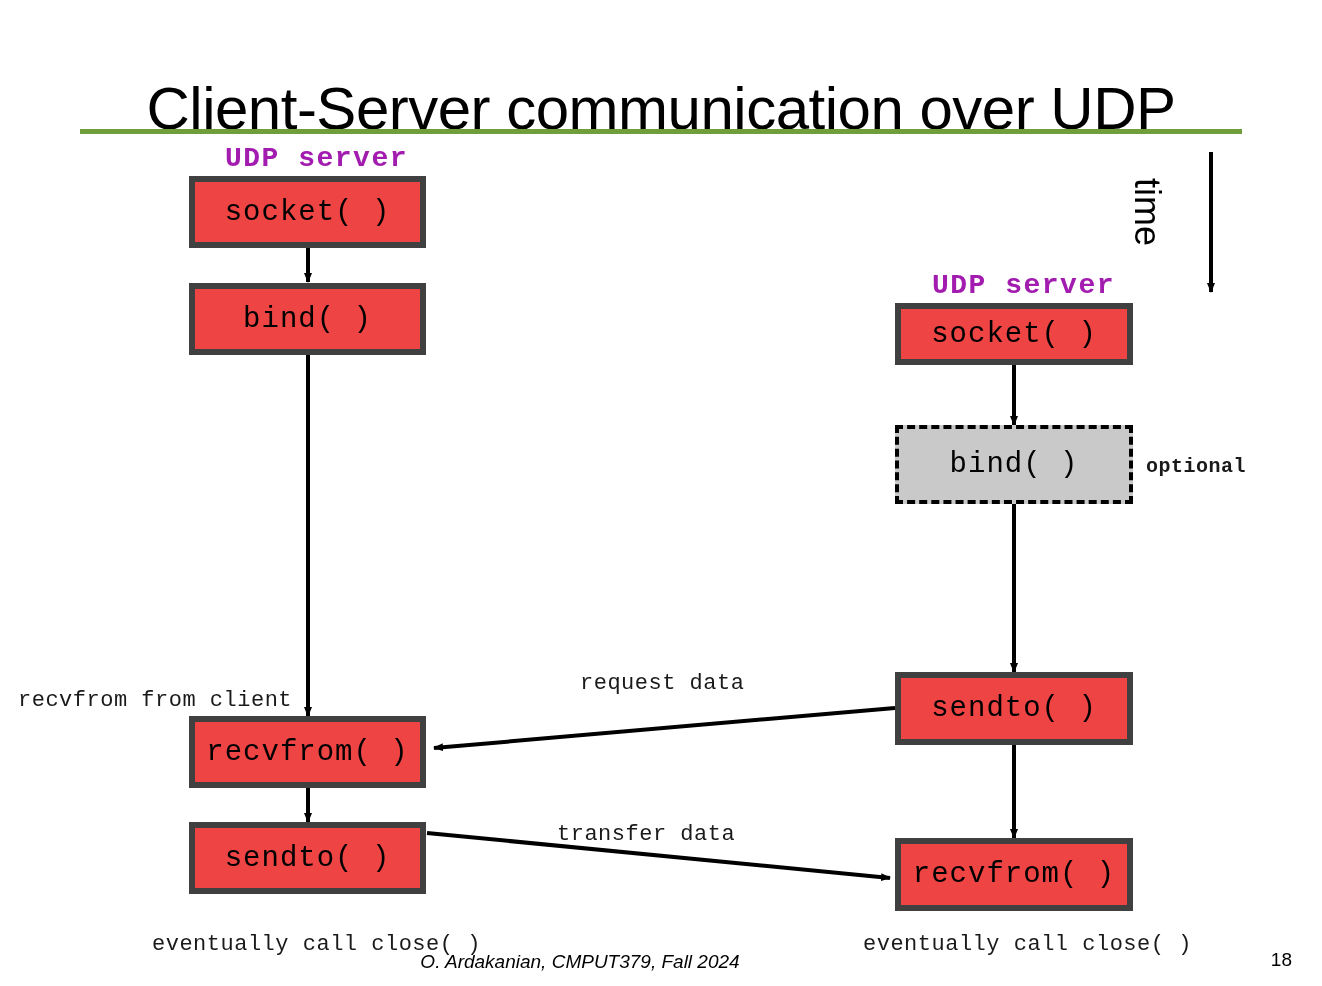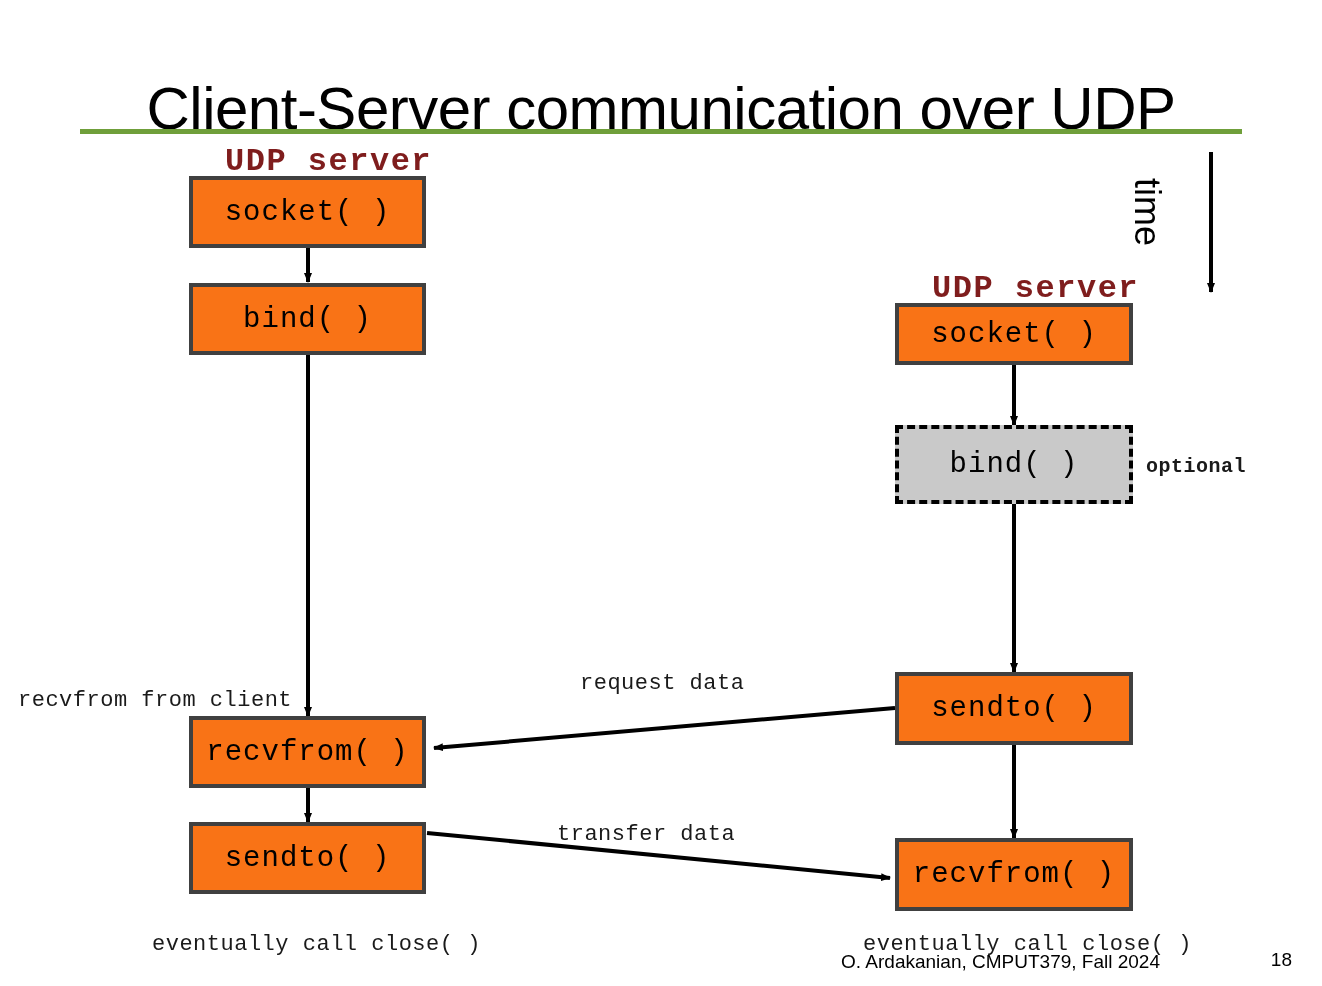--- a/index.html
+++ b/index.html
@@ -38,42 +38,42 @@
     top: 129px;
     width: 1162px;
     height: 5px;
     background: #6f9f3a;
   }
 
   
   .pbox {
     position: absolute;
     box-sizing: border-box;
-    background: #f97316;
-    border: 4px solid #404040;
+    background: #ef4444;
+    border: 6px solid #404040;
     display: flex;
     align-items: center;
     justify-content: center;
     font-family: "Liberation Mono", monospace;
     font-size: 29px;
     color: #000000;
     letter-spacing: 1px;
   }
   .pbox.dashed {
     background: #c9c9c9;
     border: 4px dashed #000000;
   }
 
   
   .col-head {
     position: absolute;
     font-family: "Liberation Mono", monospace;
-    font-size: 32px;
+    font-size: 28px;
     font-weight: bold;
-    color: #7f1d1d;
+    color: #a21caf;
     letter-spacing: 1.5px;
     white-space: nowrap;
   }
 
   
   .anno {
     position: absolute;
     font-family: "Liberation Mono", monospace;
     font-size: 22px;
     color: #1a1a1a;
@@ -107,22 +107,23 @@
     height: 986px;
     pointer-events: none;
   }
 
   
   #footer-credit {
     position: absolute;
     left: 0;
     top: 951px;
     width: 1160px;
-    text-align: right;
-    font-family: "Liberation Sans", sans-serif;
+    text-align: center;
+    font-family: "Liberation Sans", sans-serif;
+    font-style: italic;
     font-size: 19px;
     color: #000000;
     white-space: nowrap;
   }
   #page-number {
     position: absolute;
     right: 30px;
     top: 949px;
     font-family: "Liberation Sans", sans-serif;
     font-size: 19px;

